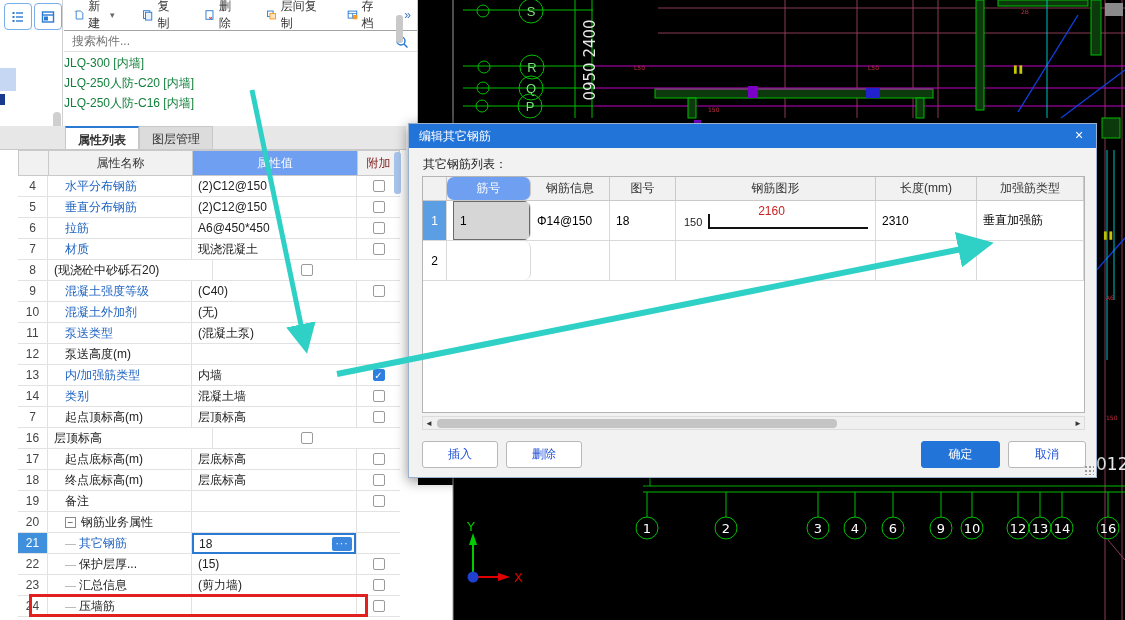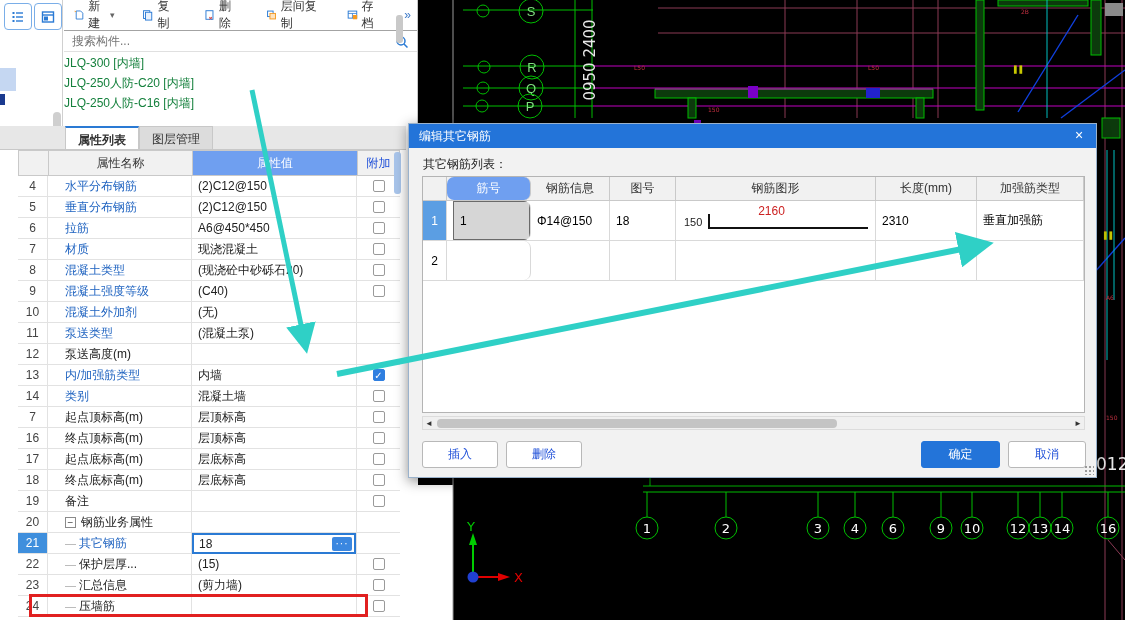--- a/index.html
+++ b/index.html
@@ -34,21 +34,21 @@
 
   
   #proppanel { left:18px; top:126px; width:388px; height:494px; background:#fff; z-index:2; }
   #tabbar { position:absolute; left:-18px; top:0; width:406px; height:24px; background:#e7e7e7; border-bottom:1px solid #c8c8c8; display:flex; padding-left:65px; }
   .tab { font-size:12px; padding:4px 12px 3px; color:#333; border:1px solid #c8c8c8; border-bottom:none; background:#dcdcdc; }
   .tab.active { background:#fff; font-weight:bold; border-top:2px solid #2a7ad4; }
   #prophead { position:absolute; left:0; top:24px; width:382px; height:26px; background:#f1f1f1; border:1px solid #c9c9c9; display:flex; font-size:12px; }
   .ph-num { width:30px; border-right:1px solid #c9c9c9; }
   .ph-name { width:144px; border-right:1px solid #c9c9c9; display:flex; align-items:center; justify-content:center; color:#333; }
   .ph-val { width:165px; border-right:1px solid #c9c9c9; display:flex; align-items:center; justify-content:center; color:#fff; background:#6f9ff0; }
-  .ph-extra { flex:1; display:flex; align-items:center; justify-content:center; color:#1d4ed8; }
+  .ph-extra { flex:1; display:flex; align-items:center; justify-content:center; color:#7f1d1d; }
   #proprows { position:absolute; left:0; top:50px; width:382px; }
   .prow { display:flex; height:21px; border-bottom:1px solid #e2e2e2; font-size:12px; align-items:stretch; background:#fff; }
   .pc-num { width:30px; border-right:1px solid #e2e2e2; display:flex; align-items:center; justify-content:center; color:#444; }
   .pc-num.sel { background:#3f8fdd; color:#fff; }
   .pc-name { width:144px; border-right:1px solid #e2e2e2; display:flex; align-items:center; padding-left:17px; color:#222; overflow:hidden; white-space:nowrap; }
   .pc-name.link { color:#1f63c0; }
   .pc-name .branch { color:#a9a9a9; margin-right:3px; font-size:11px; }
   .pc-name .grpbox { display:inline-flex; width:11px; height:11px; border:1px solid #8a8a8a; background:#fff; font-size:10px; line-height:9px;
     align-items:center; justify-content:center; margin-right:5px; color:#444; }
   .pc-val { width:165px; border-right:1px solid #e2e2e2; display:flex; align-items:center; padding-left:6px; color:#222; position:relative; white-space:nowrap; }
@@ -360,21 +360,20 @@
       <div class="prow">
         <div class="pc-num">7</div>
         <div class="pc-name link">材质</div>
         <div class="pc-val">现浇混凝土</div>
         <div class="pc-extra">
           <span class="cb"></span>
         </div>
       </div>
       <div class="prow">
         <div class="pc-num">8</div>
-        <div class="pc-name link">混凝土类型</div>
         <div class="pc-val">(现浇砼中砂砾石20)</div>
         <div class="pc-extra">
           <span class="cb"></span>
         </div>
       </div>
       <div class="prow">
         <div class="pc-num">9</div>
         <div class="pc-name link">混凝土强度等级</div>
         <div class="pc-val">(C40)</div>
         <div class="pc-extra">
@@ -418,21 +417,20 @@
       <div class="prow">
         <div class="pc-num">7</div>
         <div class="pc-name">起点顶标高(m)</div>
         <div class="pc-val">层顶标高</div>
         <div class="pc-extra">
           <span class="cb"></span>
         </div>
       </div>
       <div class="prow">
         <div class="pc-num">16</div>
-        <div class="pc-name">终点顶标高(m)</div>
         <div class="pc-val">层顶标高</div>
         <div class="pc-extra">
           <span class="cb"></span>
         </div>
       </div>
       <div class="prow">
         <div class="pc-num">17</div>
         <div class="pc-name">起点底标高(m)</div>
         <div class="pc-val">层底标高</div>
         <div class="pc-extra">

